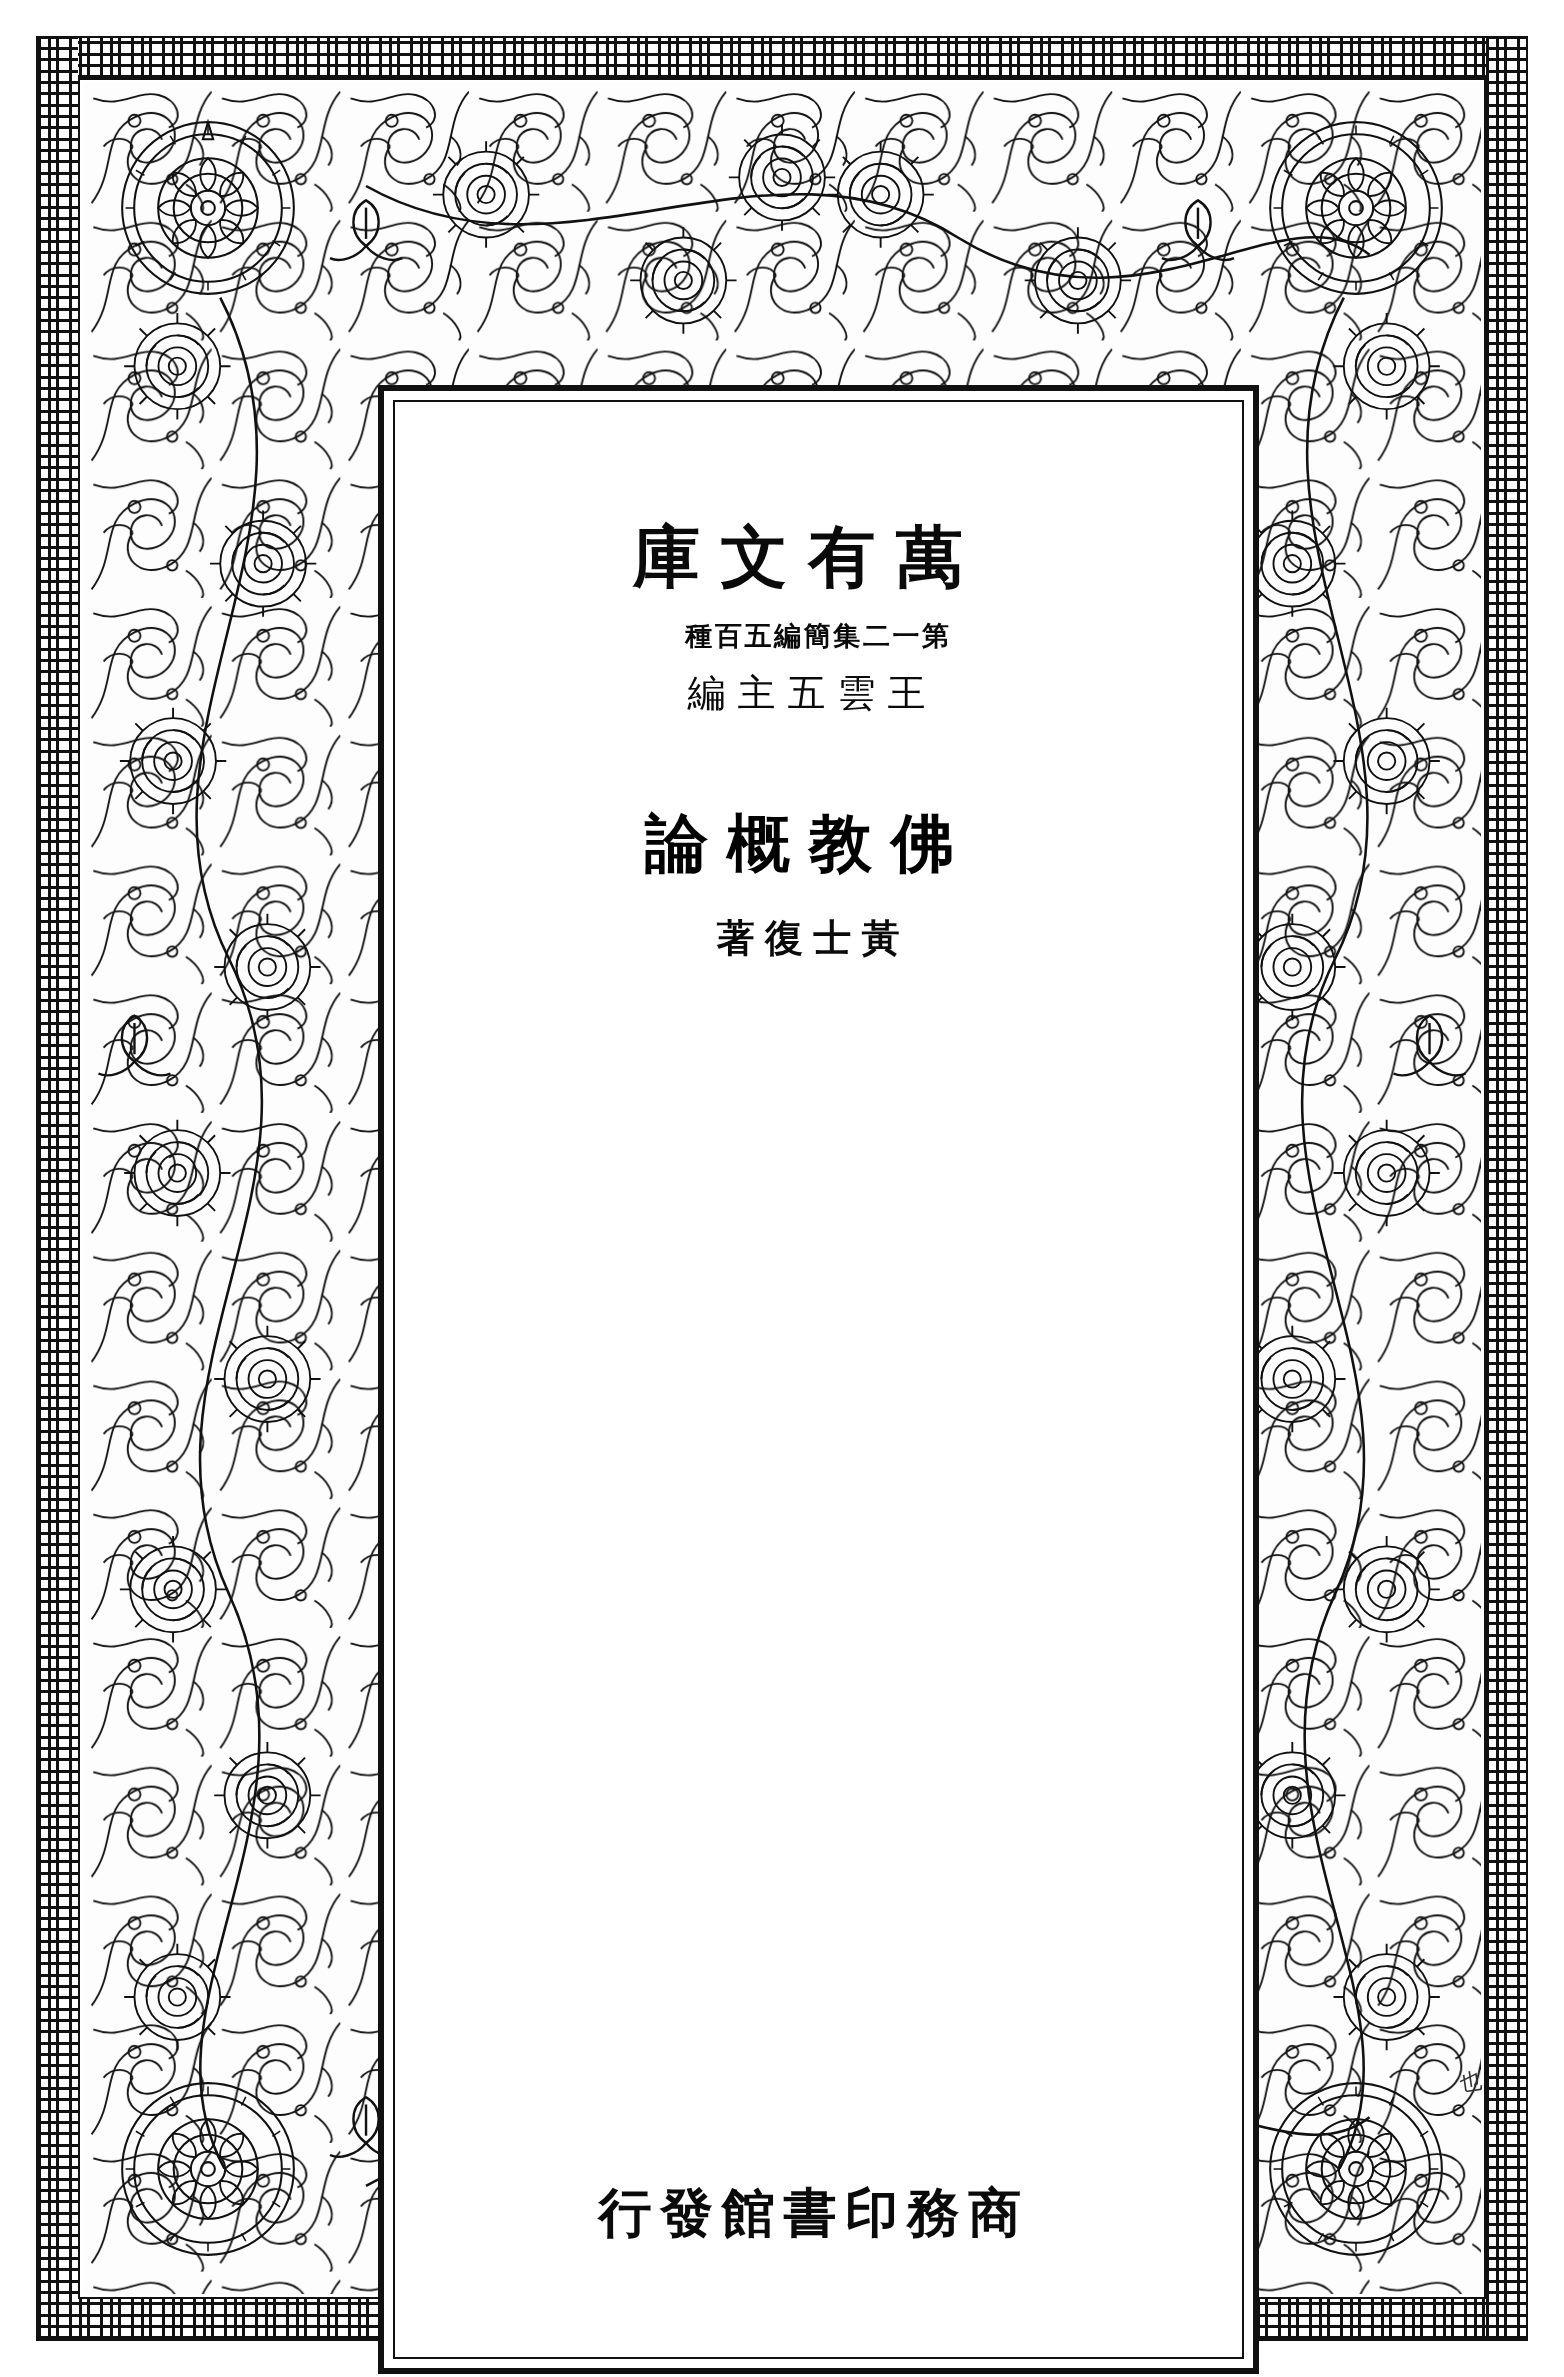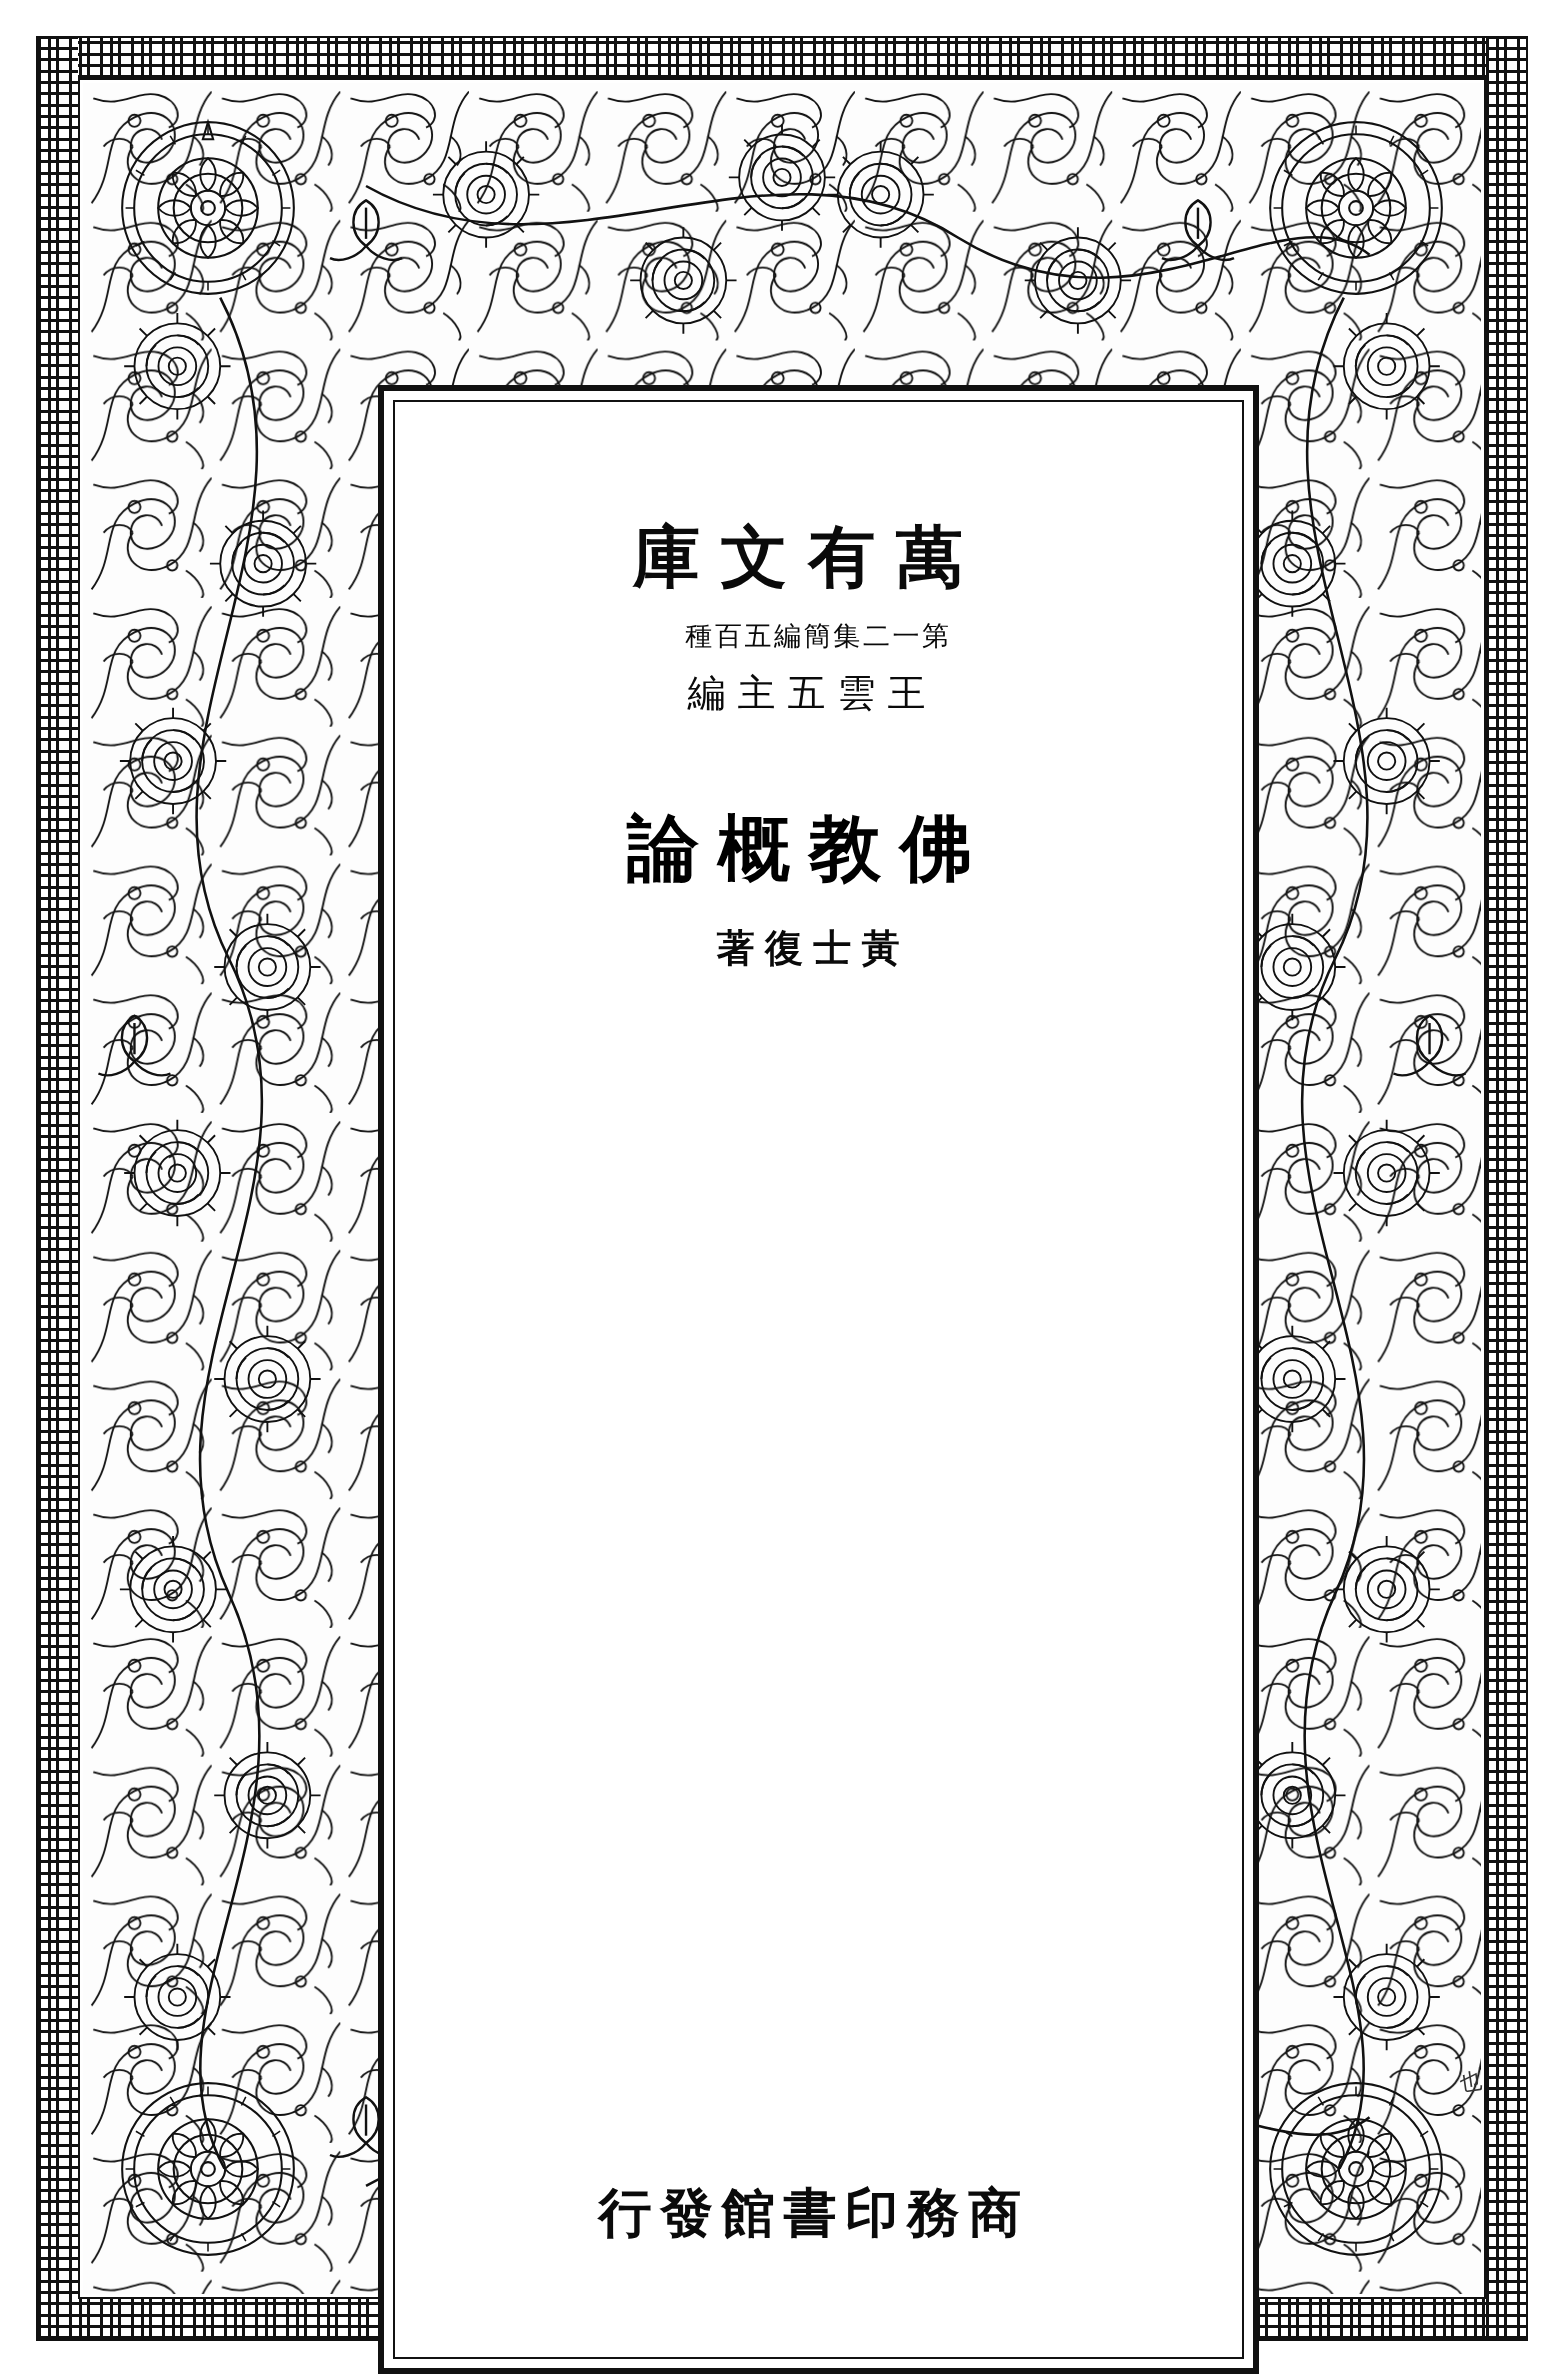--- a/index.html
+++ b/index.html
@@ -126,35 +126,35 @@
     font-family: "DejaVu Serif", serif;
     text-indent: 20.6px;
   }
   .series-sub {
     margin-top: 15.5px;
     font-size: 27px;
     letter-spacing: 2.6px;
     color: #0a0a0a;
     direction: rtl;
     unicode-bidi: bidi-override;
-    font-weight: 400;
+    font-weight: 700;
   }
   .editor-line {
     margin-top: 13.7px;
     font-size: 38px;
     letter-spacing: 12px;
     color: #0a0a0a;
     direction: rtl;
     unicode-bidi: bidi-override;
     font-weight: 400;
     text-indent: 12px;
   }
   .book-title {
     margin-top: 82px;
-    font-size: 72px;
+    font-size: 63px;
     letter-spacing: 19px;
     font-weight: 700;
     color: #000;
     direction: rtl;
     unicode-bidi: bidi-override;
     text-indent: 19px;
   }
   .author-line {
     margin-top: 26px;
     font-size: 38px;

